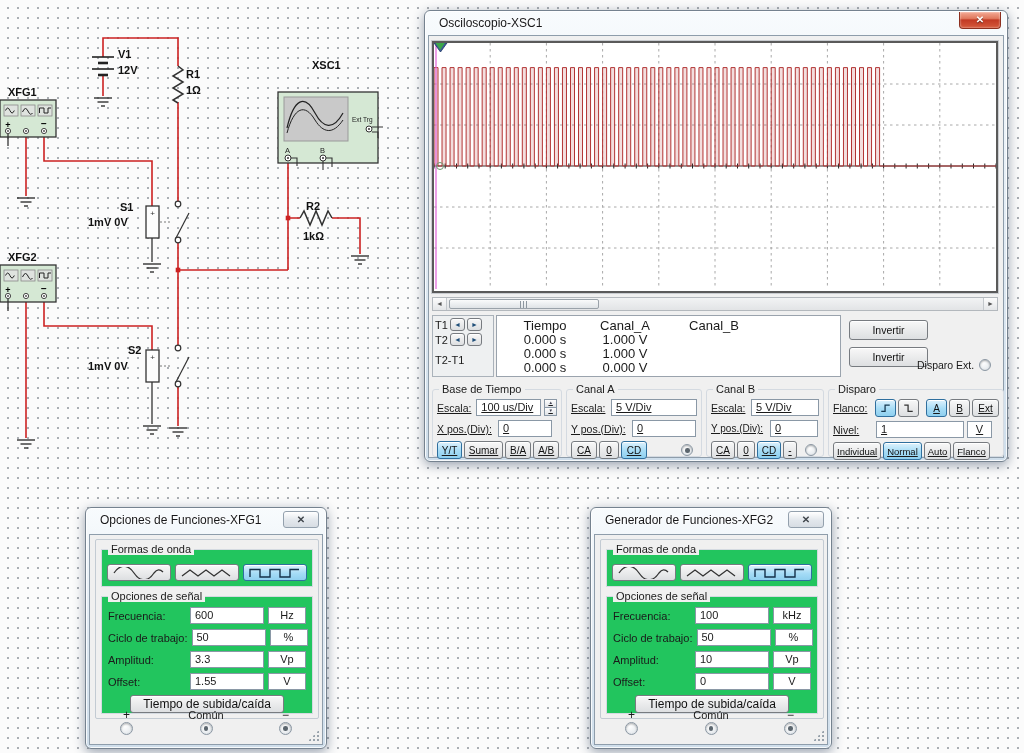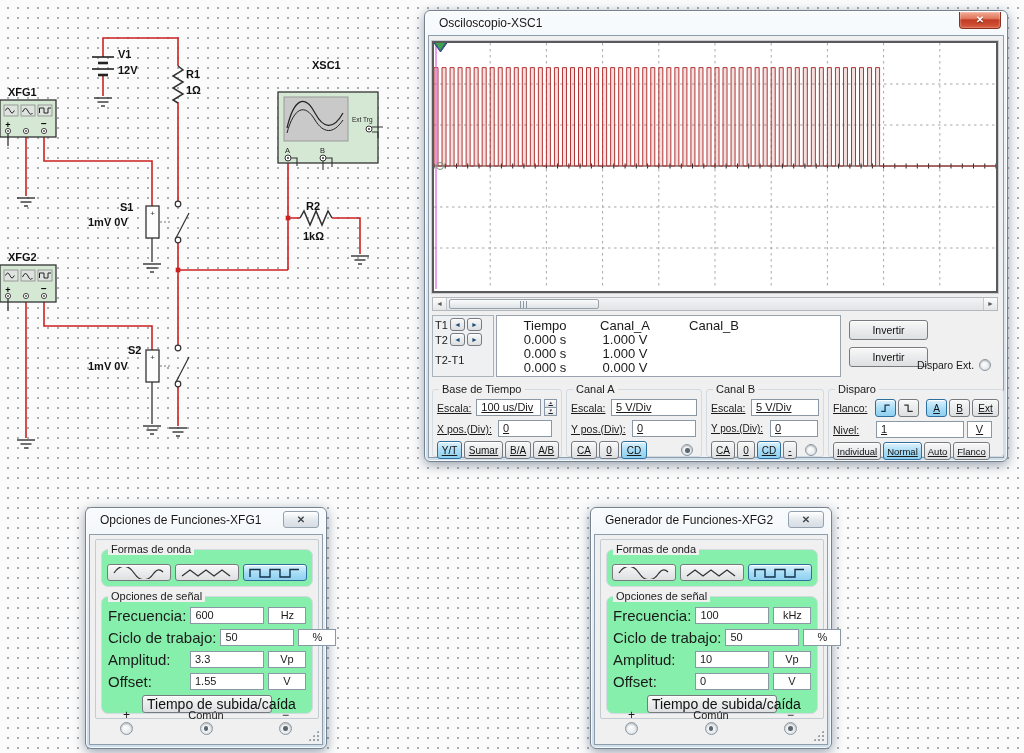--- a/index.html
+++ b/index.html
@@ -78,28 +78,28 @@
   .scope-controls { position:absolute; left:3px; top:349px; width:566px; height:70px; display:flex; gap:4px; }
   .scope-controls .grp { height:68px; margin-top:4px; padding:9px 4px 0 4px; display:flex; flex-direction:column; gap:4px; background:#f0f0f0;text-decoration:underline; }
   .g-tb { width:130px; } .g-ca { width:138px; } .g-cb { width:118px; } .g-tr { flex:1; }
   .edge-svg { display:block; }
 
   
   .fg { width:242px; height:242px; }
   #fg1 { left:85px; top:507px; } #fg2 { left:590px; top:507px; }
   .fg .client { top:26px; }
   .fg-panel { position:absolute; left:5px; top:4px; width:224px; height:180px; border:1px solid #c3cbd3; border-radius:2px; }
-  .fg-grp { position:absolute; left:5px; border:1px solid #d4dae1; border-radius:7px; background:#86efac; }
+  .fg-grp { position:absolute; left:5px; border:1px solid #d4dae1; border-radius:0; background:#22c55e; }
   .fg-grp .glabel { background:#f0f0f0; }
   .fg-waves { top:9px; width:212px; height:38px; display:flex; align-items:flex-end; justify-content:center; gap:4px; padding-bottom:5px; }
   .wbtn { width:64px; height:17px; padding:0; }
   .fg-opts { top:56px; width:212px; height:118px; padding-top:10px; }
   .frow { display:grid; grid-template-columns:1fr 74px 38px; gap:4px; align-items:center; padding:0 6px; margin-bottom:5px; }
-  .frow .lbl { font-size:15px; }
-  .risebtn { display:block; margin:2px auto 12px; width:130px; height:18px; font-size:14px; }
+  .frow .lbl { font-size:11px; }
+  .risebtn { display:block; margin:2px auto 12px; width:154px; height:18px; font-size:12px; }
   .fg-terms { position:absolute; left:0; right:0; bottom:4px; height:30px; display:flex; justify-content:space-between; padding:0 30px; }
   .term { display:flex; flex-direction:column; align-items:center; gap:1px; }
   .term .tl { font-size:12px; line-height:11px; }
   .term .radio { width:13px; height:13px; }
   .grip { position:absolute; right:3px; bottom:3px; width:11px; height:11px;
     background-image:radial-gradient(circle,#98a2ab 1px, transparent 1.2px); background-size:4px 4px;
     clip-path:polygon(100% 0, 100% 100%, 0 100%); }
 </style>
 </head>
 <body>

